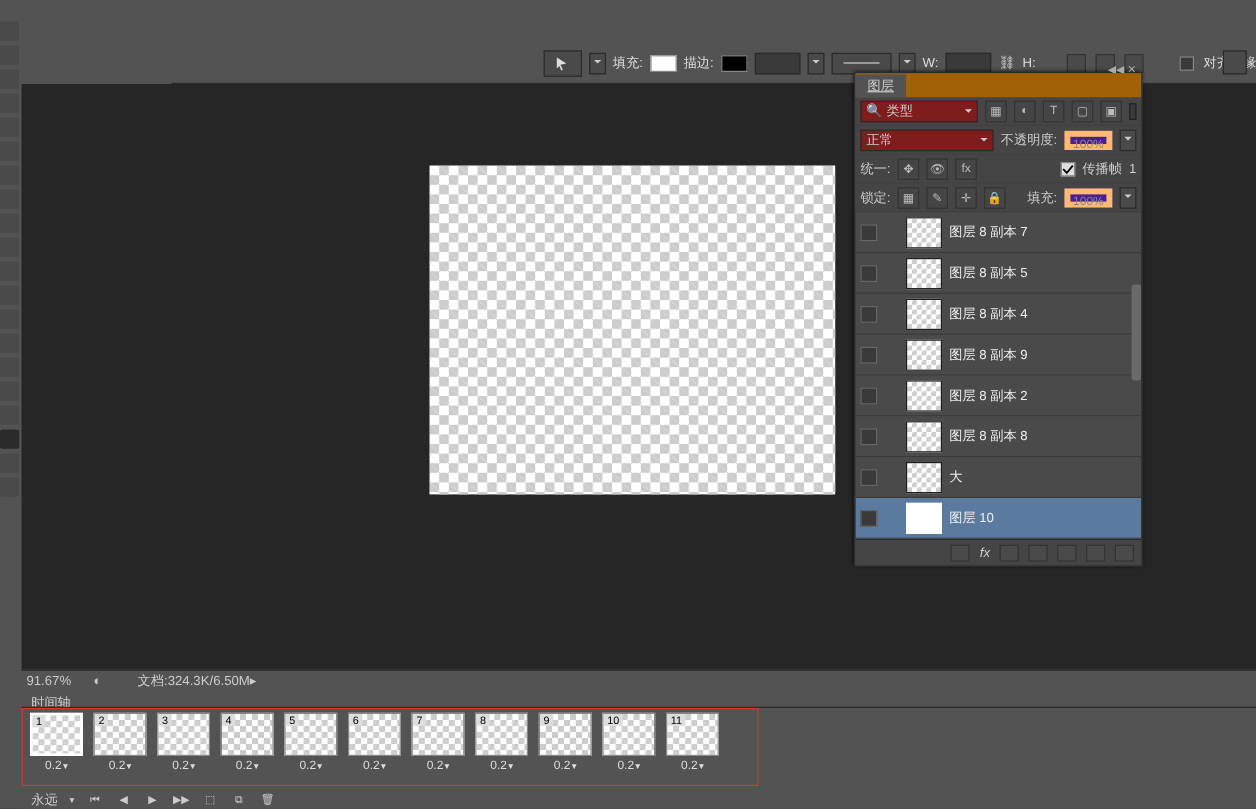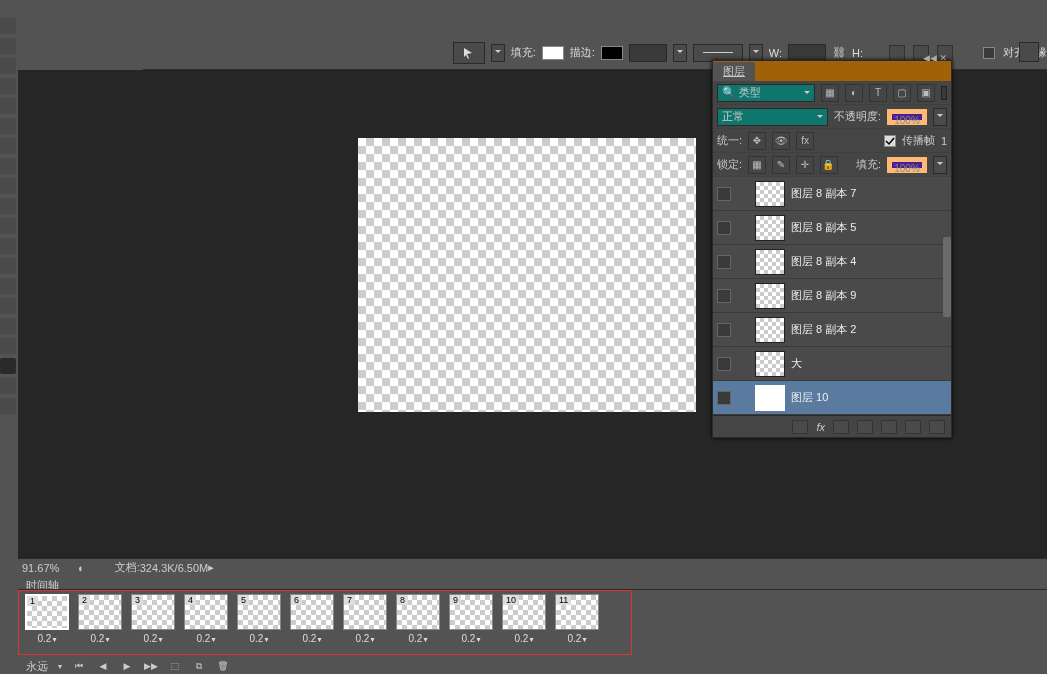--- a/index.html
+++ b/index.html
@@ -39,21 +39,21 @@
 .frame .fnum .n{position:absolute;left:0;top:0;background:#ddd;color:#000;font-size:9px;padding:0 3px;}
 .frame .fdur{font-size:10px;margin-top:3px;color:#ddd;}
 .frame .fdur:after{content:"▾";font-size:8px;margin-left:1px;}
 .tl-ctrl{position:absolute;left:0;bottom:-15px;right:0;height:16px;background:#535353;display:flex;align-items:center;gap:10px;padding-left:8px;}
 .tl-btn{width:14px;height:12px;display:flex;align-items:center;justify-content:center;color:#ccc;font-size:9px;}
 .layers-panel{position:absolute;right:95px;top:60px;width:240px;background:#535353;border:1px solid #2a2a2a;box-shadow:0 0 4px #000;}
 .lp-tabbar{height:20px;background:#a16207;display:flex;align-items:flex-end;position:relative;text-decoration:underline;}
 .lp-tab{padding:2px 10px;background:#535353;font-size:11px;}
 .lp-collapse{position:absolute;right:4px;top:-8px;font-size:9px;color:#aaa;}
 .lp-row{height:24px;border-bottom:1px solid #404040;display:flex;align-items:center;padding:0 4px;gap:6px;background:#454545;}
-.lp-select{flex:1;height:18px;background:#0f766e;border:1px solid #2a2a2a;display:flex;align-items:center;padding:0 4px;justify-content:space-between;}
+.lp-select{flex:1;height:18px;background:#7f1d1d;border:1px solid #2a2a2a;display:flex;align-items:center;padding:0 4px;justify-content:space-between;}
 .lp-select:after{content:"";border:3px solid transparent;border-top-color:#ccc;margin-top:3px;}
 .lp-ic{width:18px;height:18px;border:1px solid #333;display:flex;align-items:center;justify-content:center;font-size:10px;color:#bbb;}
 .lp-numbox{width:40px;height:16px;background:#4c1d95;border:5px solid #fdba74;text-align:center;line-height:14px;font-size:10px;color:#888;}
 .lp-list{max-height:320px;overflow:hidden;position:relative;}
 .layer{height:34px;background:#4a4a4a;border-bottom:1px solid #3a3a3a;display:flex;align-items:center;gap:6px;padding-left:4px;}
 .layer.sel{background:#5a7aa0;}
 .vis{width:14px;height:14px;border:1px solid #666;background:#3a3a3a;}
 .thumb{width:30px;height:26px;border:1px solid #222;background-color:#fff;
  background-image:linear-gradient(45deg,#ccc 25%,transparent 25%,transparent 75%,#ccc 75%),linear-gradient(45deg,#ccc 25%,transparent 25%,transparent 75%,#ccc 75%);
  background-size:8px 8px;background-position:0 0,4px 4px;margin-left:18px;}
@@ -291,20 +291,25 @@
         <span class="lname">图层 8 副本 9</span>
       </div>
       <div class="layer">
         <div class="vis"></div>
         <div class="thumb"></div>
         <span class="lname">图层 8 副本 2</span>
       </div>
       <div class="layer">
         <div class="vis"></div>
         <div class="thumb"></div>
+        <span class="lname">图层 8 副本 8</span>
+      </div>
+      <div class="layer">
+        <div class="vis"></div>
+        <div class="thumb"></div>
         <span class="lname">大</span>
       </div>
       <div class="layer sel">
         <div class="vis"></div>
         <div class="thumb solid"></div>
         <span class="lname">图层 10</span>
       </div>
       <div class="lp-hi" style="top: 303px;"></div>
     </div>
   <div class="lp-footer">

